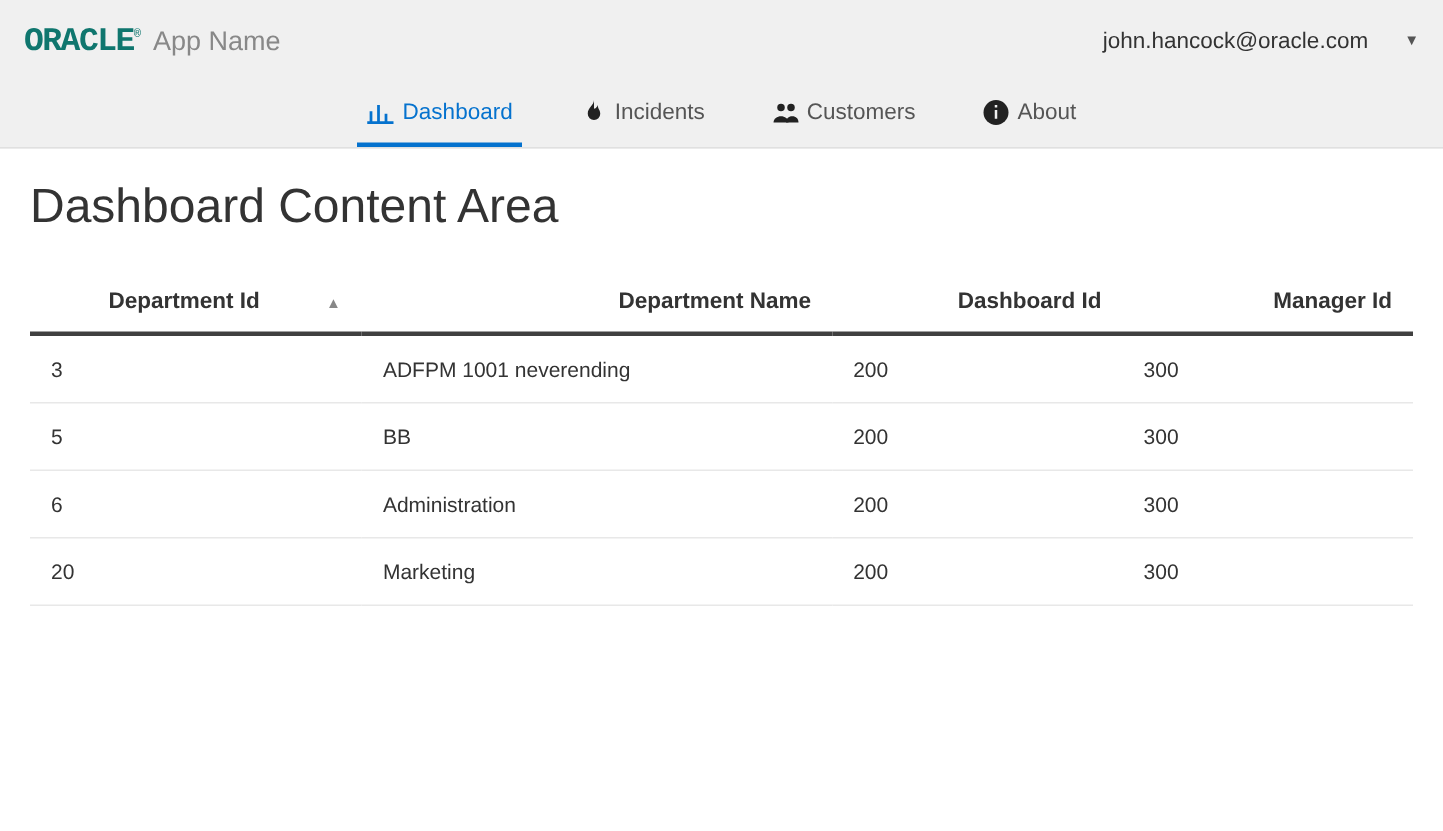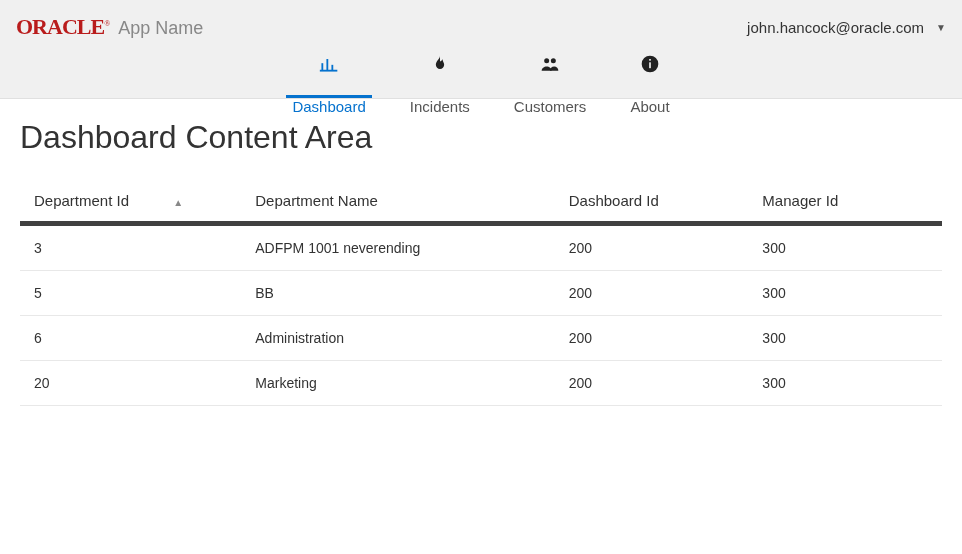--- a/index.html
+++ b/index.html
@@ -19,68 +19,67 @@
     align-items: center;
     justify-content: space-between;
     height: 54px;
   }
   .brand {
     display: flex;
     align-items: baseline;
     gap: 8px;
   }
   .oracle-logo {
-    font-family: Liberation Serif, serif;
+    font-family: Liberation Mono, monospace;
     font-weight: 900;
     font-size: 22px;
-    color: #b91c1c;
+    color: #0f766e;
     letter-spacing: -1px;
     position: relative;
   }
   .oracle-logo sup {
     font-size: 8px;
     font-weight: normal;
     vertical-align: super;
     letter-spacing: 0;
   }
   .app-name {
     font-size: 18px;
     color: #888;
     font-weight: 300;
   }
   .user-menu {
     display: flex;
     align-items: center;
-    gap: 12px;
+    gap: 24px;
     color: #333;
     font-size: 15px;
     cursor: pointer;
   }
   .chevron-down {
     font-size: 10px;
     color: #555;
   }
   .nav-tabs {
     display: flex;
     justify-content: center;
     gap: 32px;
     height: 44px;
     align-items: center;
   }
   .nav-tab {
     display: flex;
     align-items: center;
-    gap: 24px;
+    gap: 4px;
     height: 100%;
     padding: 0 6px;
     font-size: 15px;
     color: #555;
     cursor: pointer;
     border-bottom: 3px solid transparent;
-    flex-direction: column;
   }
   .nav-tab.active {
     color: #0572ce;
     border-bottom: 3px solid #0572ce;
   }
   .nav-icon {
     display: inline-flex;
     width: 20px;
     height: 20px;
     align-items: center;
@@ -93,26 +92,26 @@
     font-size: 32px;
     font-weight: 300;
     color: #333;
     margin-bottom: 24px;
   }
   table {
     width: 100%;
     border-collapse: collapse;
   }
   thead th {
-    text-align: left;
-    font-weight: 400;
+    text-align: right;
+    font-weight: 700;
     font-size: 15px;
     color: #333;
     padding: 12px 14px;
-    border-bottom: 5px solid #404040;
+    border-bottom: 3px solid #404040;
   }
   tbody td {
     font-size: 14px;
     color: #333;
     padding: 14px 14px;
     border-bottom: 1px solid #e8e8e8;
   }
   .sort-icon {
     margin-left: 40px;
     font-size: 10px;

